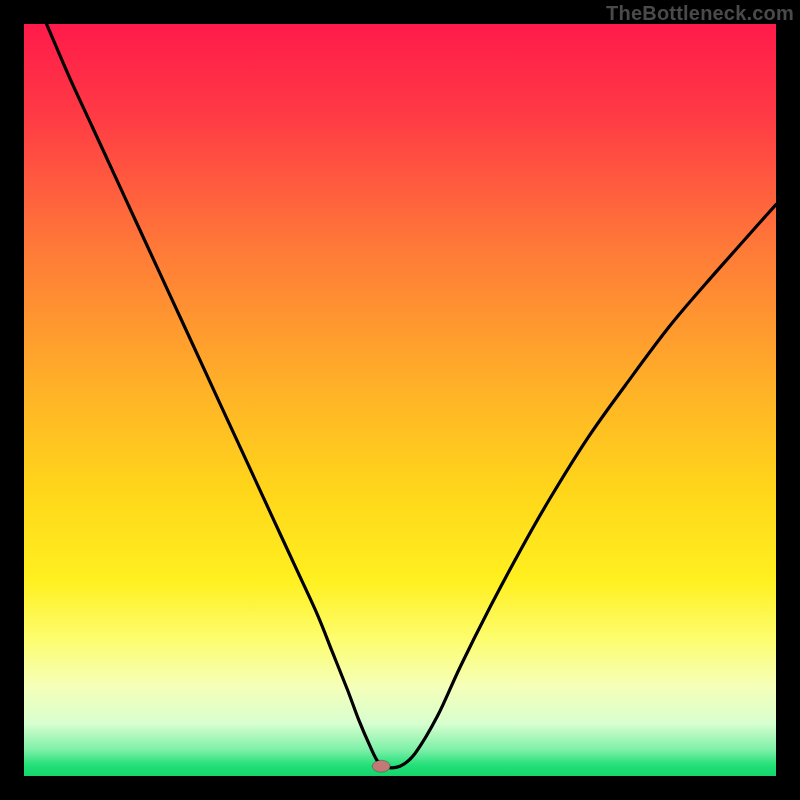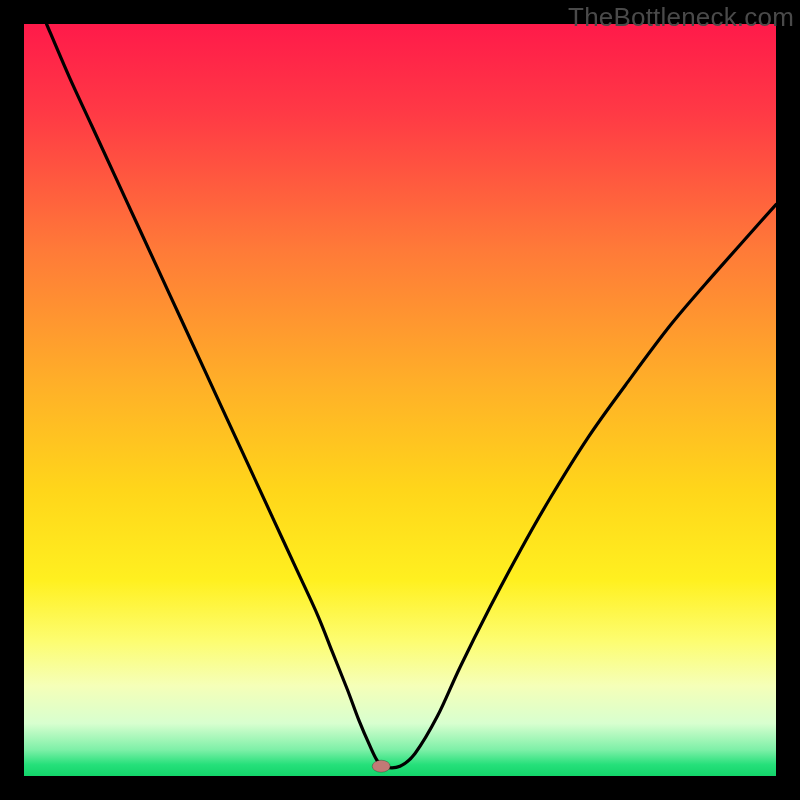--- a/index.html
+++ b/index.html
@@ -25,22 +25,22 @@
     top: 0;
     width: 752px;
     height: 752px;
     overflow: hidden;
   }
   .watermark {
     position: absolute;
     top: 2px;
     right: 6px;
     color: #4a4a4a;
-    font-size: 26px;
-    font-weight: 400;
+    font-size: 20px;
+    font-weight: 700;
     letter-spacing: 0.2px;
     z-index: 10;
   }
   svg {
     display: block;
   }
   .marker {
     fill: #c17a76;
     stroke: rgba(0,0,0,0.25);
     stroke-width: 1;

